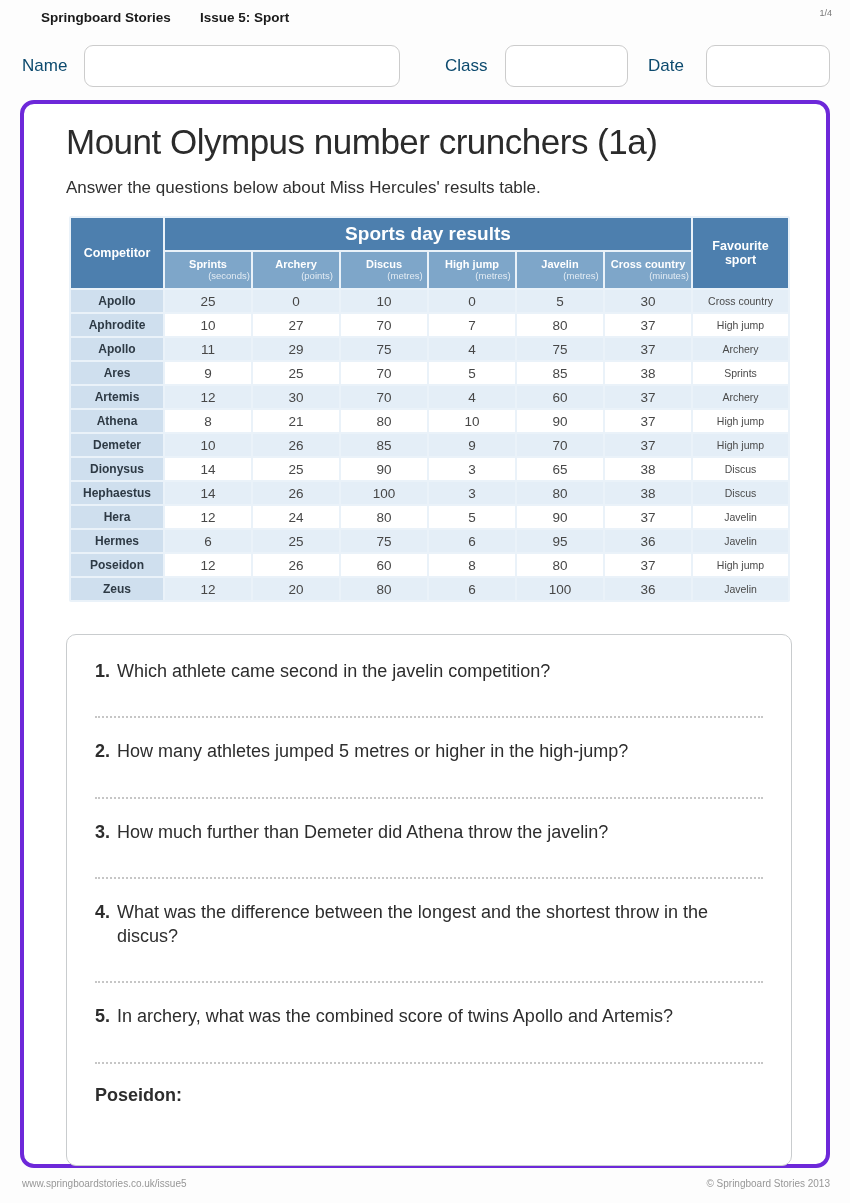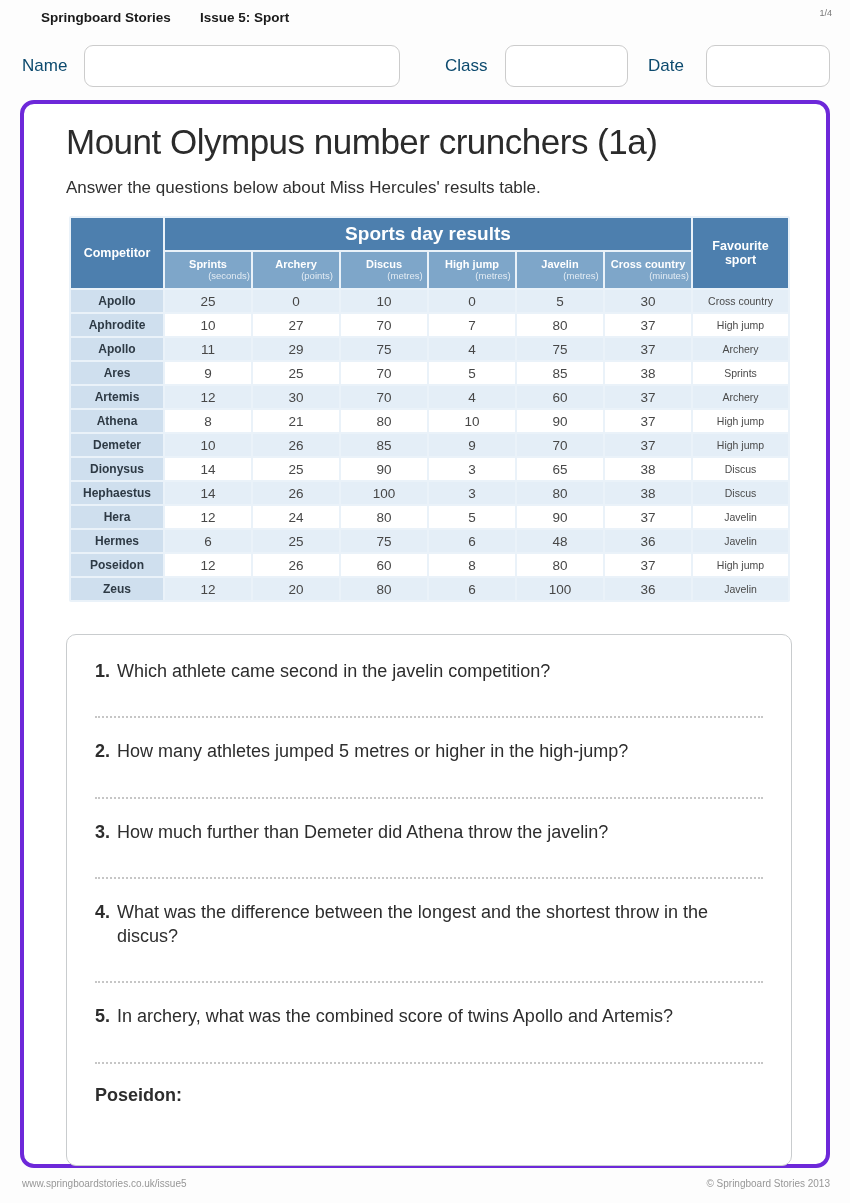--- a/index.html
+++ b/index.html
@@ -224,21 +224,21 @@
             <td class="data-td">90</td>
             <td class="data-td">37</td>
             <td class="fav-td">Javelin</td>
           </tr>
           <tr class="row-odd">
             <td class="name-td">Hermes</td>
             <td class="data-td">6</td>
             <td class="data-td">25</td>
             <td class="data-td">75</td>
             <td class="data-td">6</td>
-            <td class="data-td">48</td>
+            <td class="data-td">95</td>
             <td class="data-td">36</td>
             <td class="fav-td">Javelin</td>
           </tr>
           <tr class="row-even">
             <td class="name-td">Poseidon</td>
             <td class="data-td">12</td>
             <td class="data-td">26</td>
             <td class="data-td">60</td>
             <td class="data-td">8</td>
             <td class="data-td">80</td>

